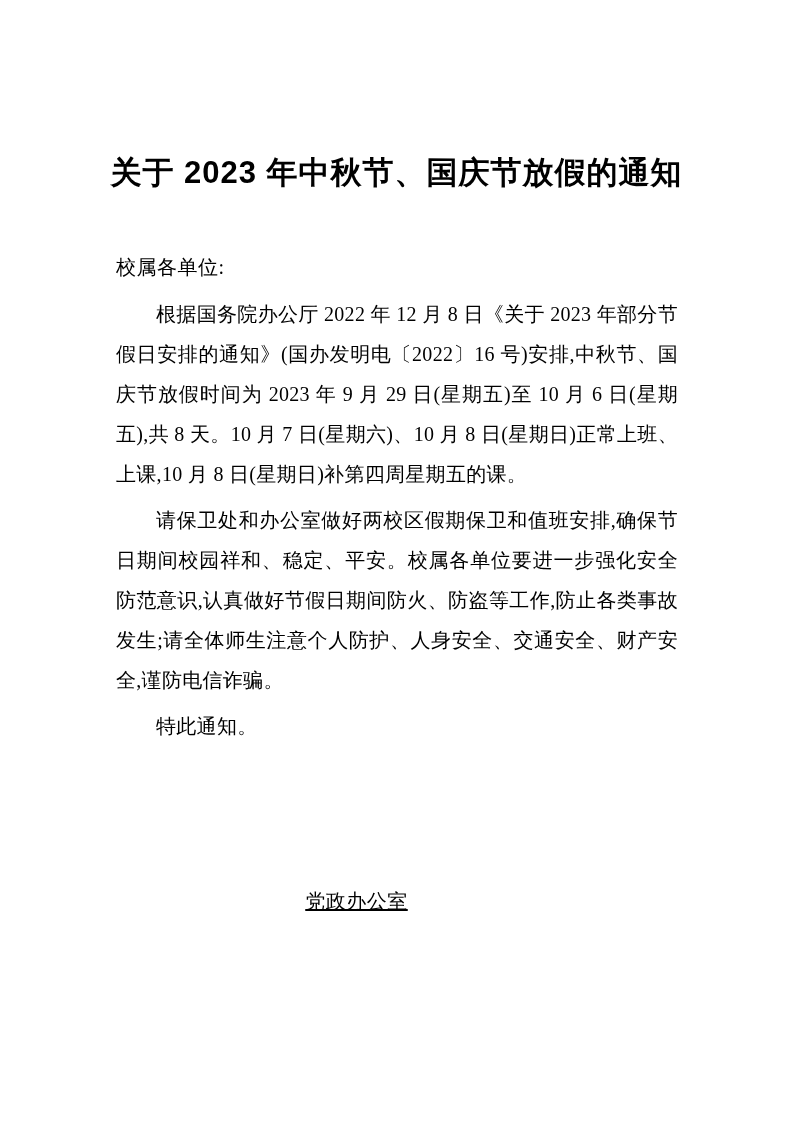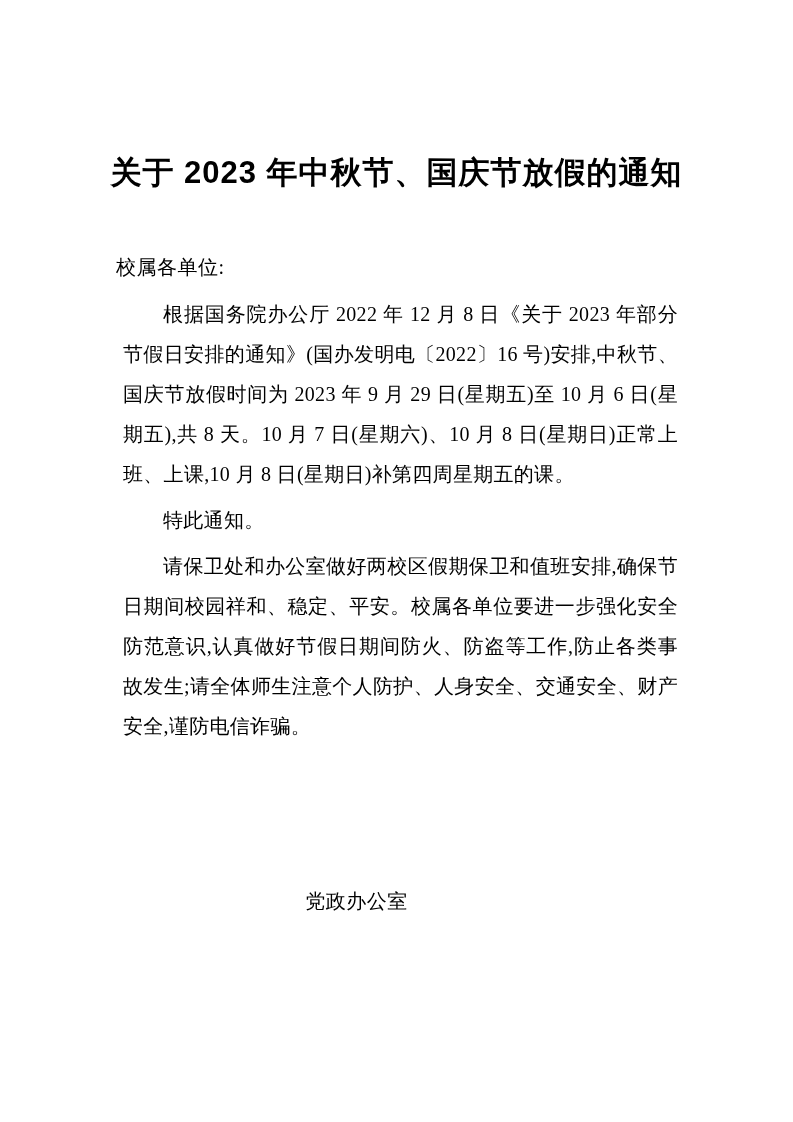--- a/index.html
+++ b/index.html
@@ -47,48 +47,49 @@
     letter-spacing: 0.5px;
     margin-bottom: 8px;
   }
   .para {
     font-size: 20px;
     line-height: 2.0;
     text-align: justify;
     text-justify: inter-ideograph;
     text-indent: 2em;
     letter-spacing: 0.3px;
-    margin: 0 0 6px 7px;
+    margin: 0 0 6px 0;
     font-family: Liberation Serif, serif;
   }
   .signature {
     position: absolute;
     top: 880px;
     left: 0;
     width: 793px;
   }
   .sign-line {
     font-size: 20px;
     line-height: 2.1;
     text-align: center;
     padding-right: 80px;
     letter-spacing: 0.5px;
+    text-decoration: underline;
   }
 </style>
 </head>
 <body>
 
 <div class="page">
 
   <h1 class="doc-title">关于 2023 年中秋节、国庆节放假的通知</h1>
 
   <div class="body-block">
     <div class="salutation">校属各单位:</div>
     <p class="para">根据国务院办公厅 2022 年 12 月 8 日《关于 2023 年部分节假日安排的通知》(国办发明电〔2022〕16 号)安排,中秋节、国庆节放假时间为 2023 年 9 月 29 日(星期五)至 10 月 6 日(星期五),共 8 天。10 月 7 日(星期六)、10 月 8 日(星期日)正常上班、上课,10 月 8 日(星期日)补第四周星期五的课。</p>
+    <p class="para">请保卫处和办公室做好两校区假期保卫和值班安排,确保节日期间校园祥和、稳定、平安。校属各单位要进一步强化安全防范意识,认真做好节假日期间防火、防盗等工作,防止各类事故发生;请全体师生注意个人防护、人身安全、交通安全、财产安全,谨防电信诈骗。</p>
     <p class="para">特此通知。</p>
-    <p class="para">请保卫处和办公室做好两校区假期保卫和值班安排,确保节日期间校园祥和、稳定、平安。校属各单位要进一步强化安全防范意识,认真做好节假日期间防火、防盗等工作,防止各类事故发生;请全体师生注意个人防护、人身安全、交通安全、财产安全,谨防电信诈骗。</p>
   </div>
 
   <div class="signature">
     <div class="sign-line">党政办公室</div>
   </div>
 
 </div>
 
 </body></html>

